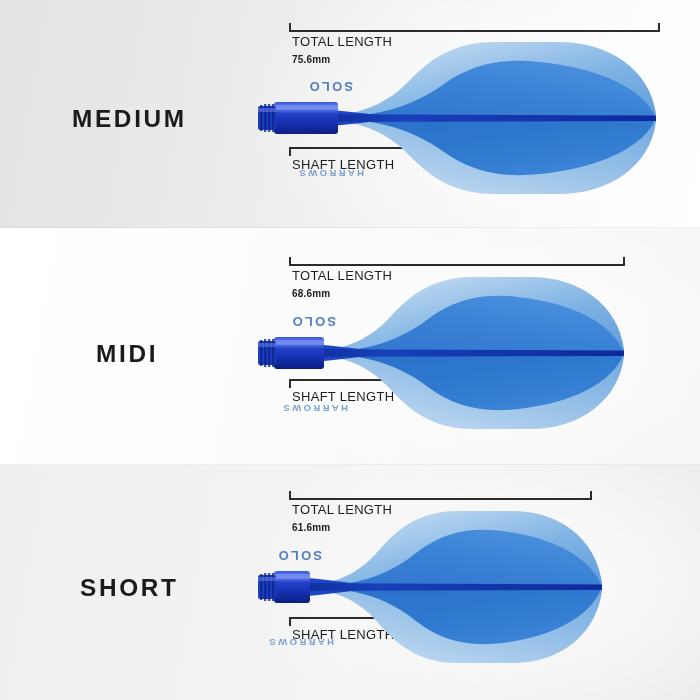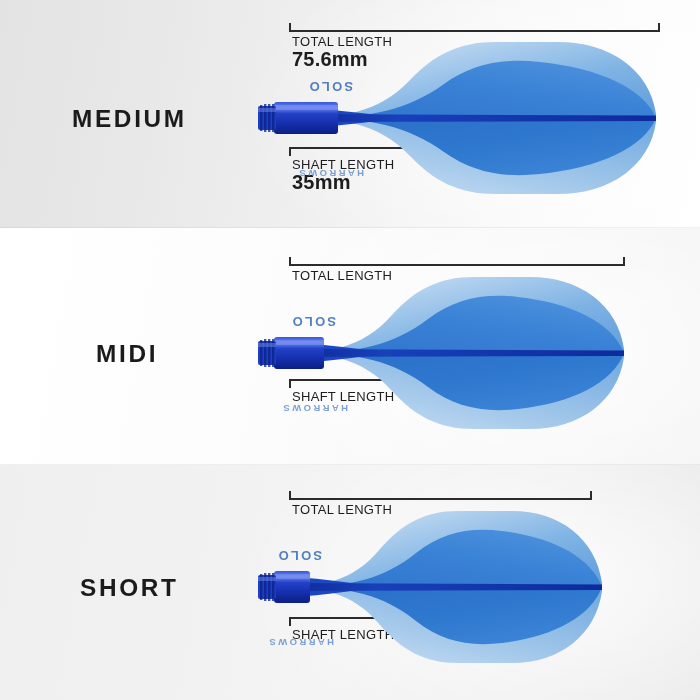--- a/index.html
+++ b/index.html
@@ -62,21 +62,21 @@
   .dim-text {
     position:absolute;
     font-family:"Liberation Sans", sans-serif;
     color:#1d1d1d;
     white-space:nowrap;
   }
   .dim-text .cap {
     display:block; font-size:13px; font-weight:400; letter-spacing:.3px; line-height:17px;text-align:center;
   }
   .dim-text .val {
-    display:block; font-size:20px; font-weight:700; letter-spacing:.2px; line-height:19px;
+    display:block; font-size:10px; font-weight:700; letter-spacing:.2px; line-height:19px;
   }
 
   
   .dart { position:absolute; }
   .dart svg { display:block; }
 </style>
 </head>
 <body>
 
 <div id="stage">
@@ -96,21 +96,20 @@
       <span class="val">75.6mm</span>
     </div>
 
     <div class="dim" style="left:289px; top:147px; width:166px;">
       <div class="bar"></div>
       <div class="tick l"></div>
       <div class="tick r"></div>
     </div>
     <div class="dim-text" style="left:292px; top:156px;">
       <span class="cap">SHAFT LENGTH</span>
-      <span class="val">35mm</span>
     </div>
 
     <div class="dart" style="left:258px; top:18px;">
       <svg width="410" height="200" viewBox="0 0 410 200">
         <defs>
           <linearGradient id="m-shaft" x1="0" y1="0" x2="0" y2="1">
             <stop offset="0%" stop-color="#3757d8"></stop>
             <stop offset="18%" stop-color="#6d86ef"></stop>
             <stop offset="36%" stop-color="#2442c8"></stop>
             <stop offset="62%" stop-color="#1731b2"></stop>
@@ -184,20 +183,21 @@
 
     <div class="size-label" style="left:96px; top:113px;">MIDI</div>
 
     <div class="dim down" style="left:289px; top:28px; width:336px;">
       <div class="bar"></div>
       <div class="tick l"></div>
       <div class="tick r"></div>
     </div>
     <div class="dim-text" style="left:292px; top:39px;">
       <span class="cap">TOTAL LENGTH</span>
+      <span class="val">68.6mm</span>
     </div>
 
     <div class="dim" style="left:289px; top:151px; width:134px;">
       <div class="bar"></div>
       <div class="tick l"></div>
       <div class="tick r"></div>
     </div>
     <div class="dim-text" style="left:292px; top:160px;">
       <span class="cap">SHAFT LENGTH</span>
     </div>
@@ -274,20 +274,21 @@
 
     <div class="size-label" style="left:80px; top:110px;">SHORT</div>
 
     <div class="dim down" style="left:289px; top:25px; width:303px;">
       <div class="bar"></div>
       <div class="tick l"></div>
       <div class="tick r"></div>
     </div>
     <div class="dim-text" style="left:292px; top:36px;">
       <span class="cap">TOTAL LENGTH</span>
+      <span class="val">61.6mm</span>
     </div>
 
     <div class="dim" style="left:289px; top:152px; width:101px;">
       <div class="bar"></div>
       <div class="tick l"></div>
       <div class="tick r"></div>
     </div>
     <div class="dim-text" style="left:292px; top:161px;">
       <span class="cap">SHAFT LENGTH</span>
     </div>

